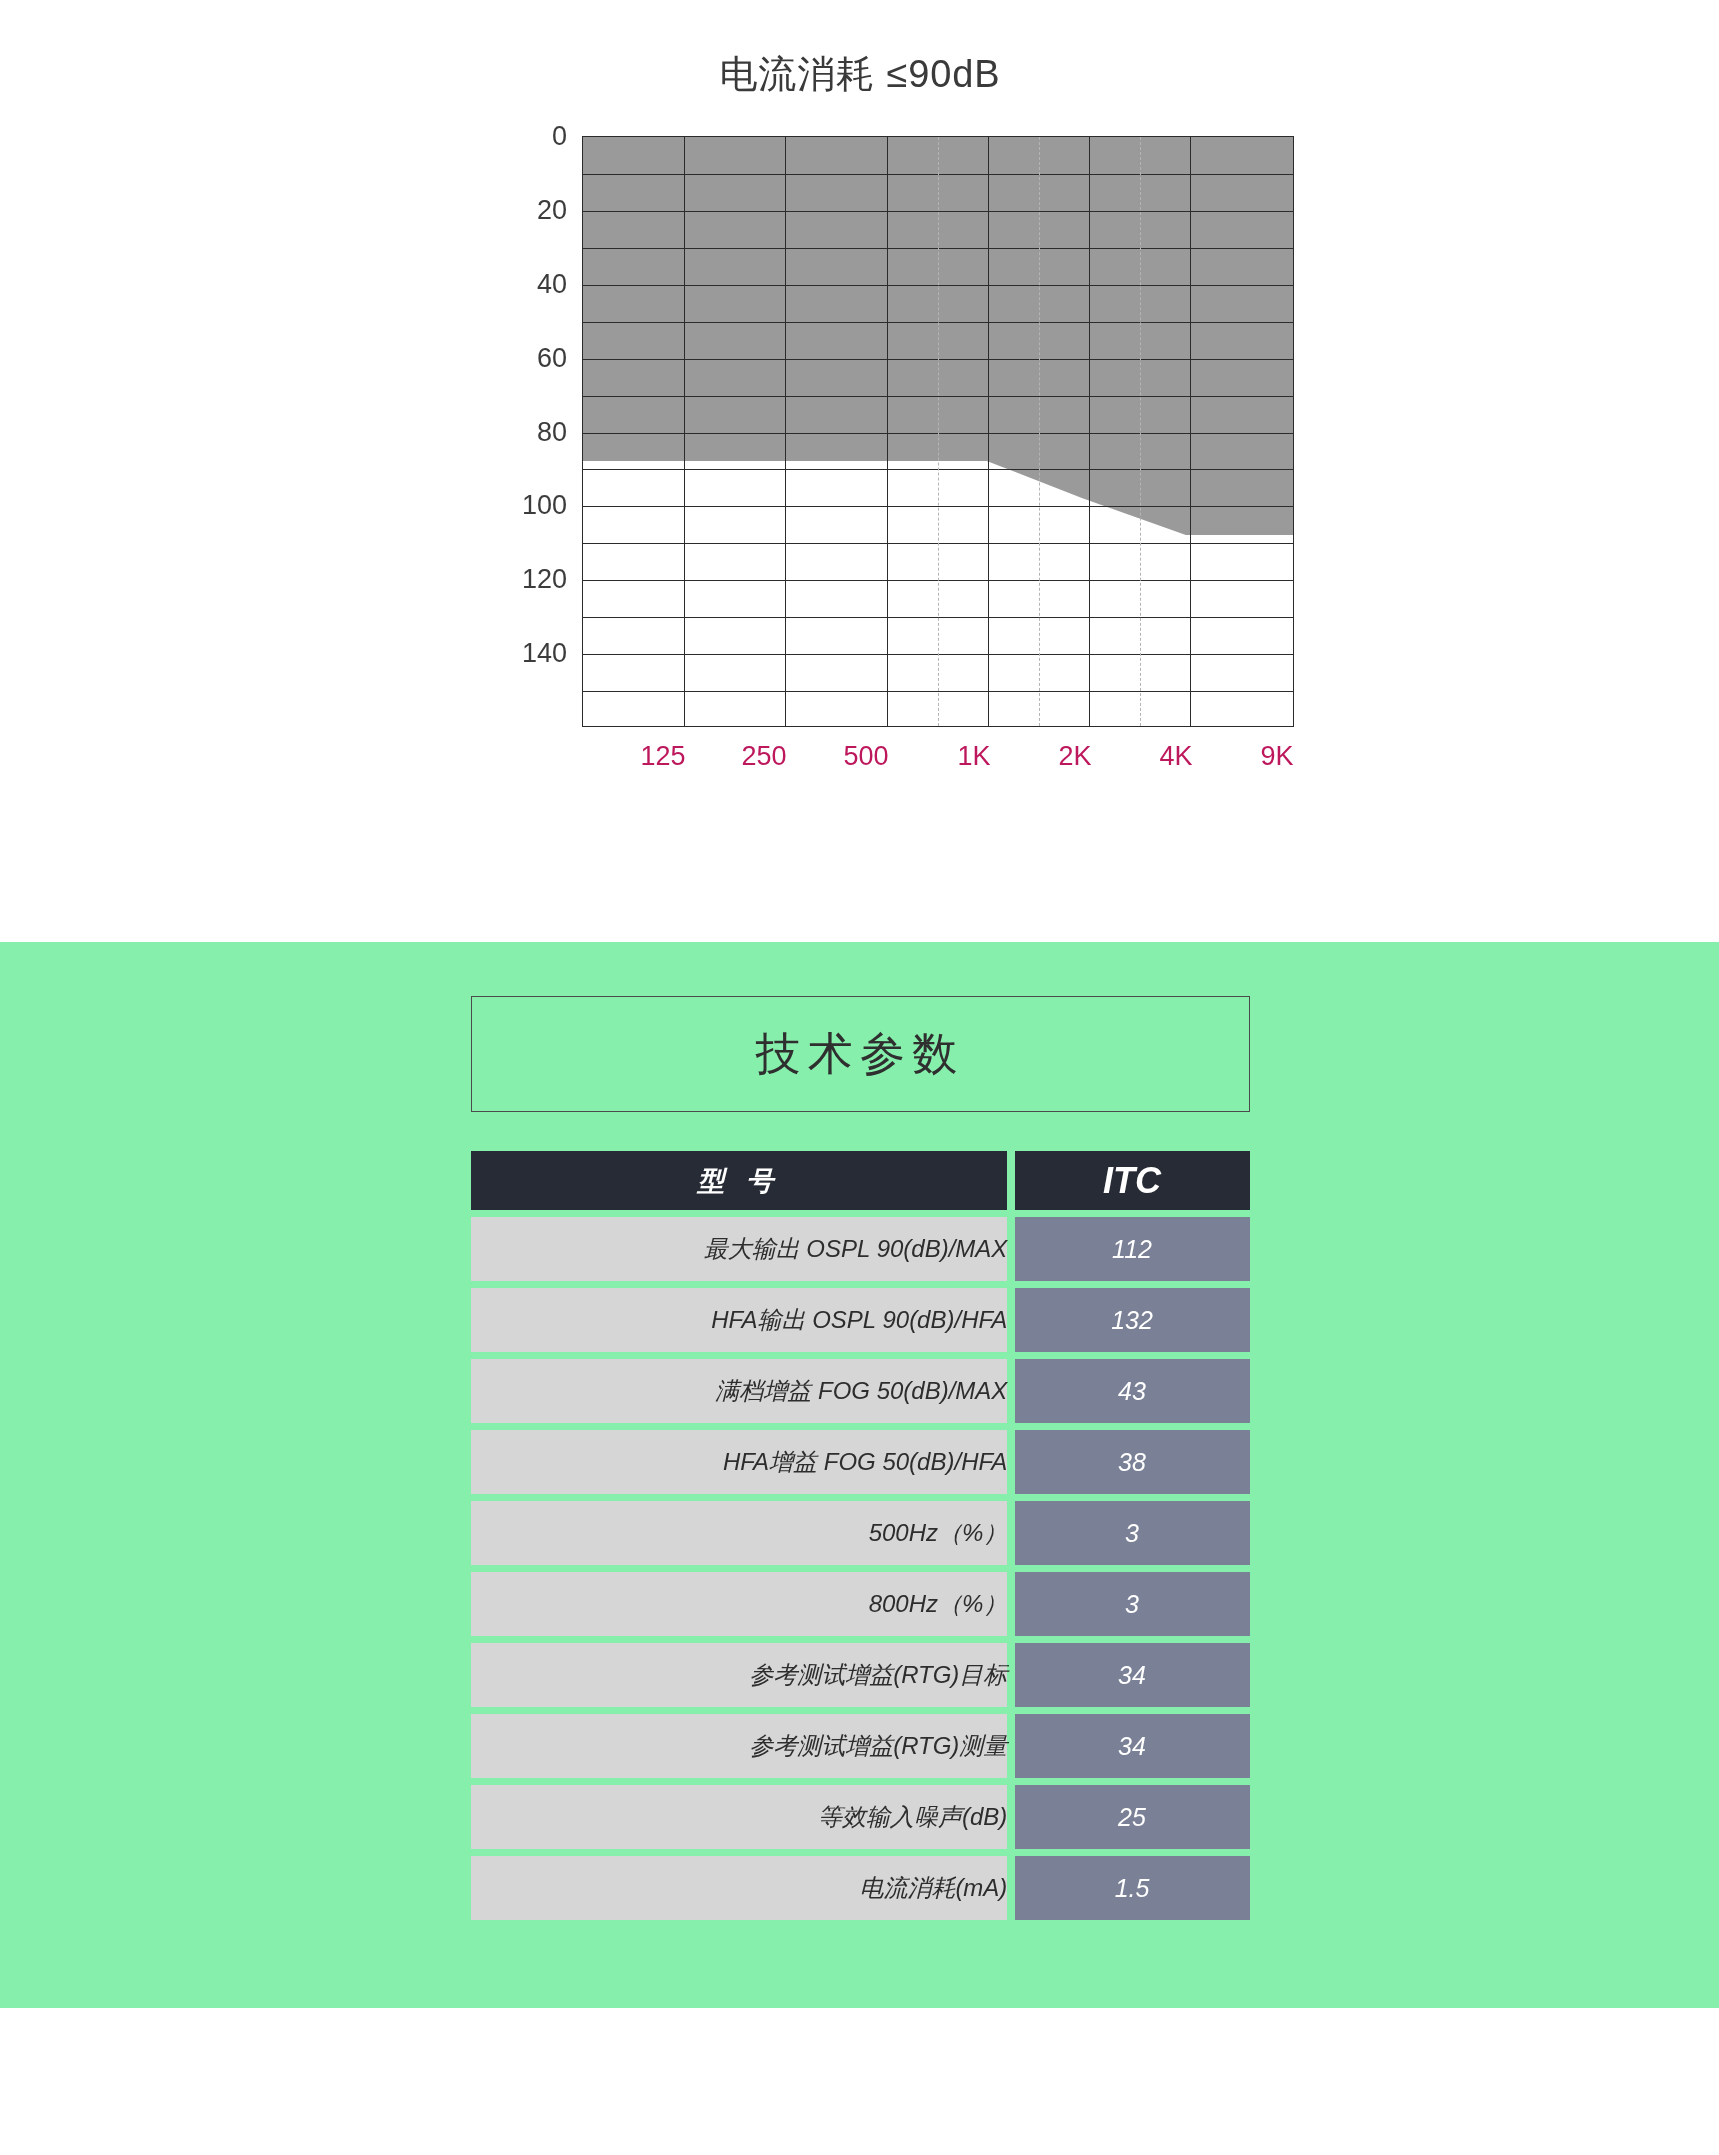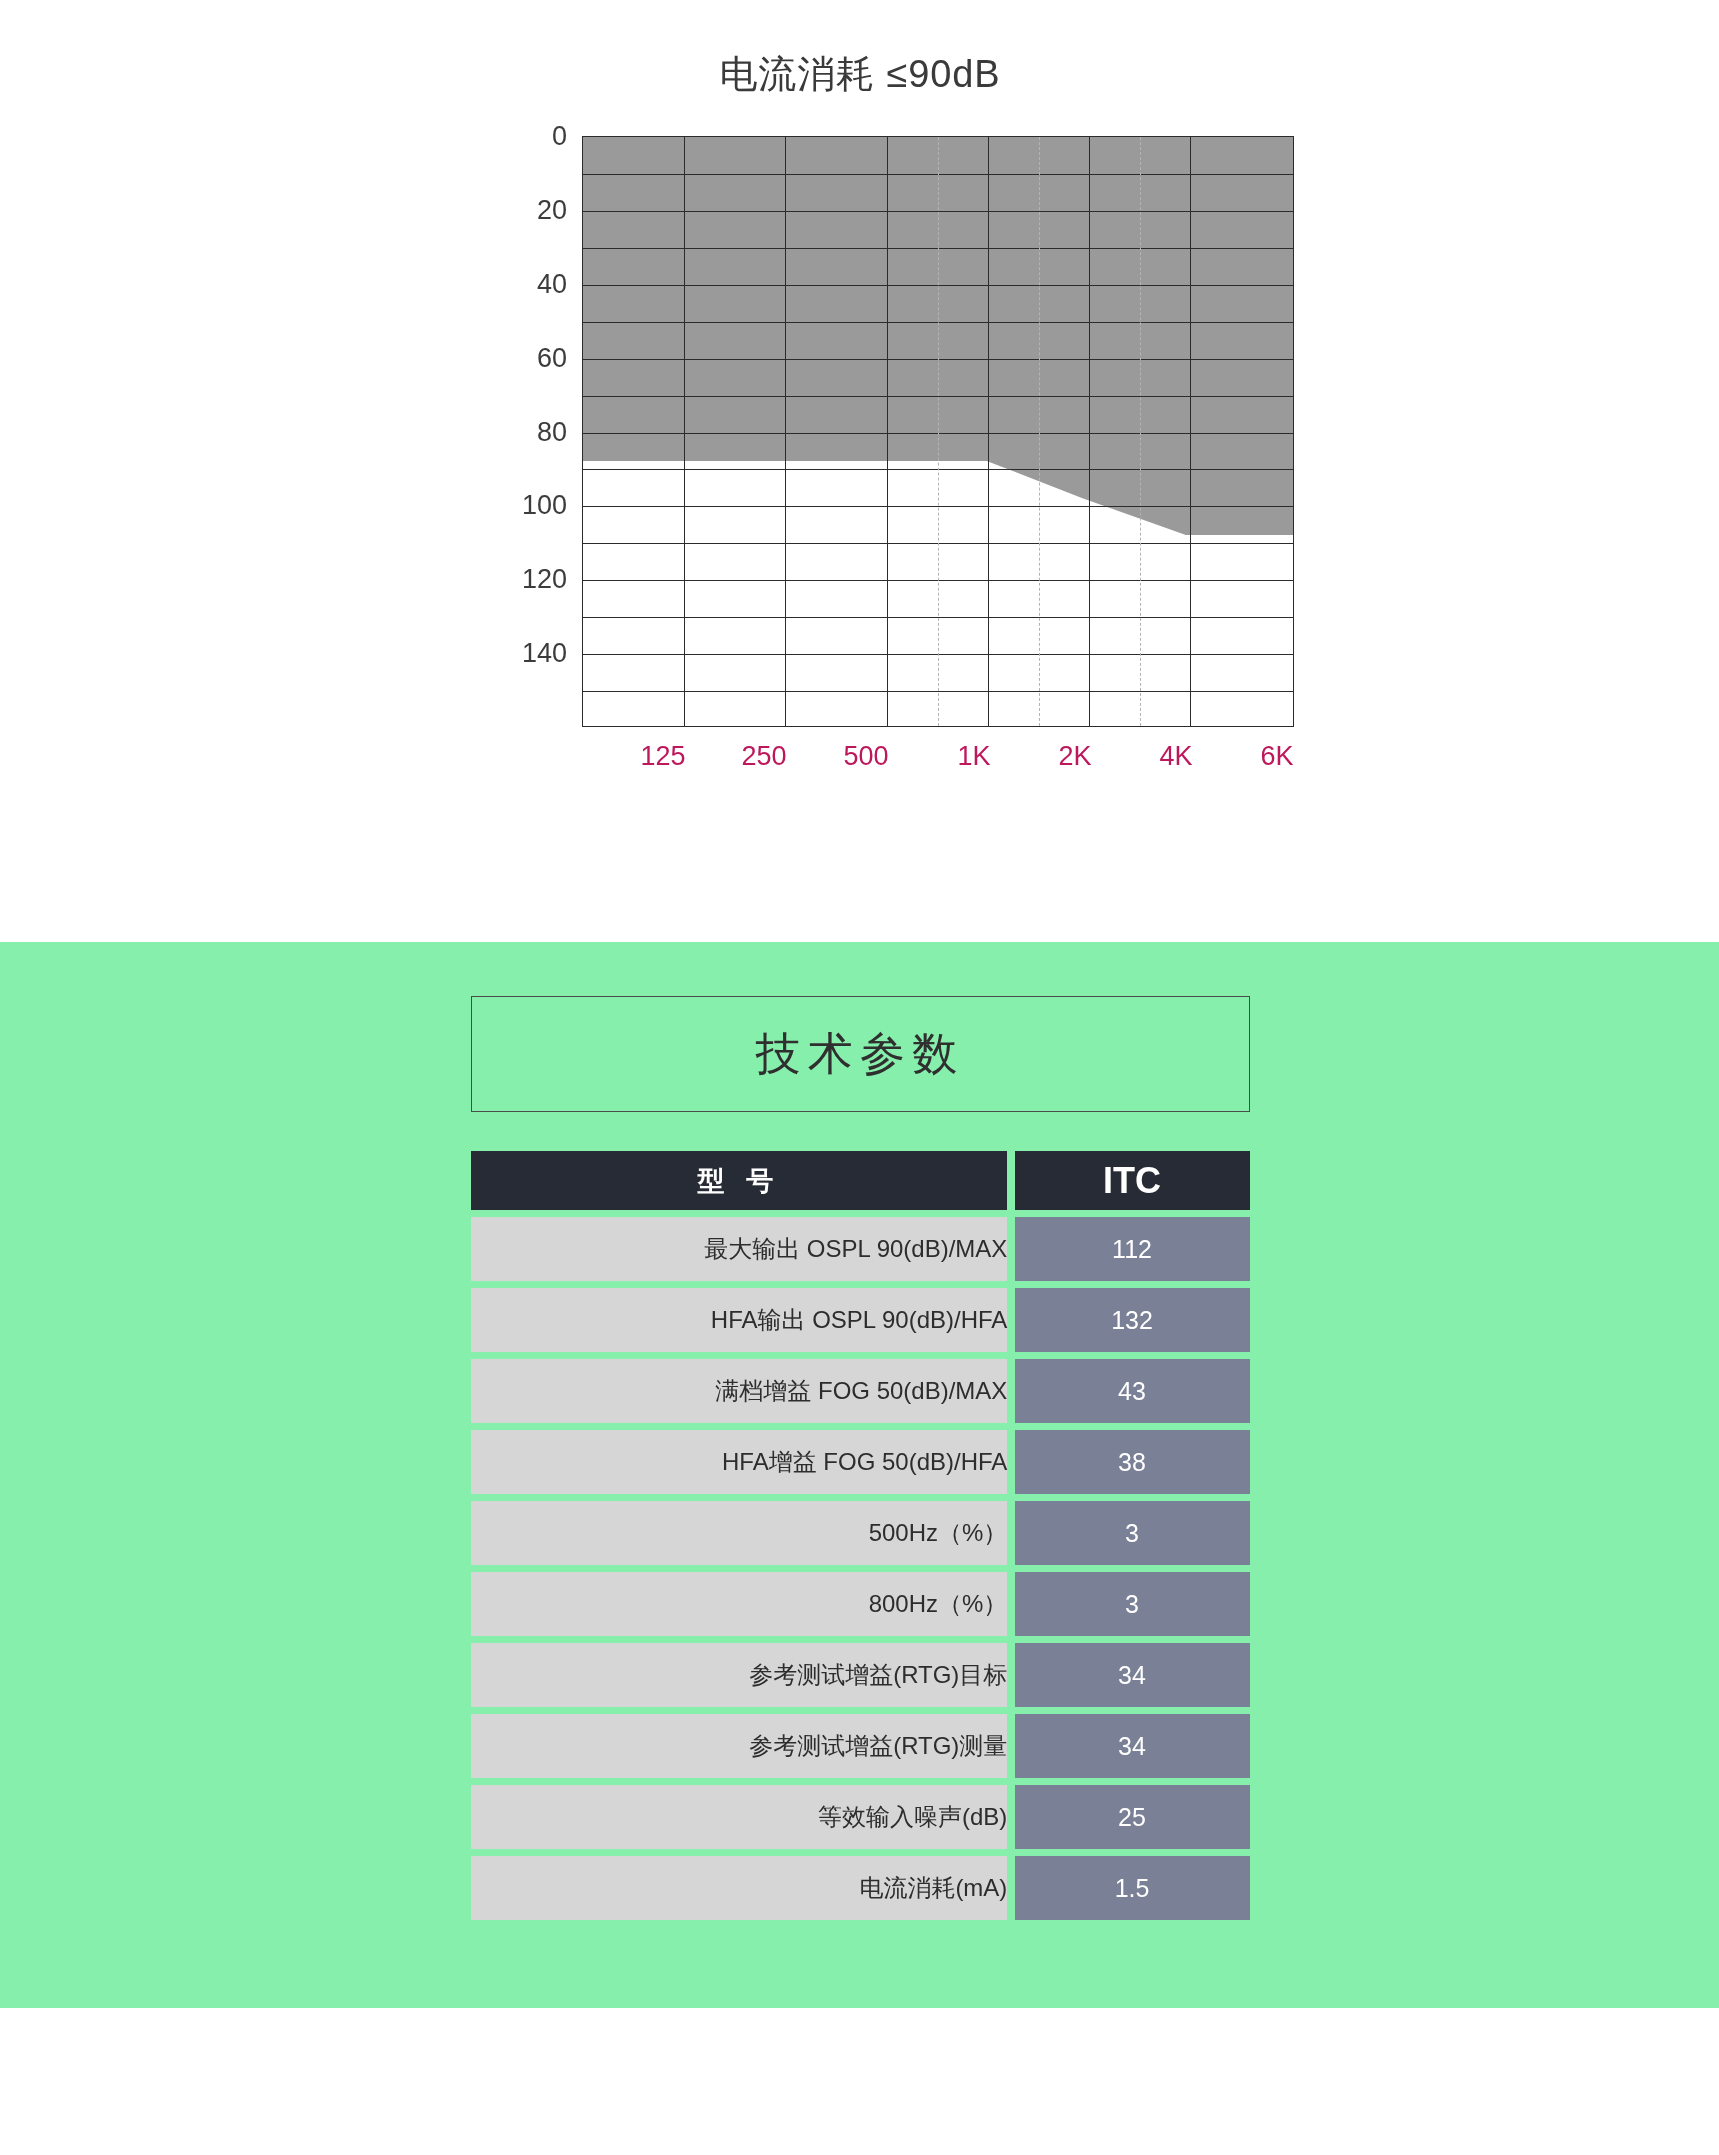--- a/index.html
+++ b/index.html
@@ -117,20 +117,21 @@
   }
   .spec-title {
     font-size: 45px;
     letter-spacing: 7.2px;
     color: #2f2f2f;
   }
   table.spec {
     border-collapse: separate;
     border-spacing: 0 7.2px;
     width: 779px;
+    font-style: italic;
   }
   table.spec th, table.spec td {
     padding: 0;
   }
   .hdr-left {
     background: #262b35;
     color: #ffffff;
     font-size: 27px;
     letter-spacing: 7.2px;
     height: 59px;
@@ -218,21 +219,21 @@
         <div class="ylabel" style="top:369px">100</div>
         <div class="ylabel" style="top:443px">120</div>
         <div class="ylabel" style="top:517px">140</div>
 
         <div class="xlabel" style="left:50px">125</div>
         <div class="xlabel" style="left:151px">250</div>
         <div class="xlabel" style="left:253px">500</div>
         <div class="xlabel" style="left:355px">1K</div>
         <div class="xlabel" style="left:456px">2K</div>
         <div class="xlabel" style="left:557px">4K</div>
-        <div class="xlabel" style="left:658px">6K</div>
+        <div class="xlabel" style="left:658px">9K</div>
       </div>
     </div>
   </section>
 
   <section class="spec-section">
     <div class="spec-inner">
       <div class="spec-title-box">
         <div class="spec-title">技术参数</div>
       </div>
 

